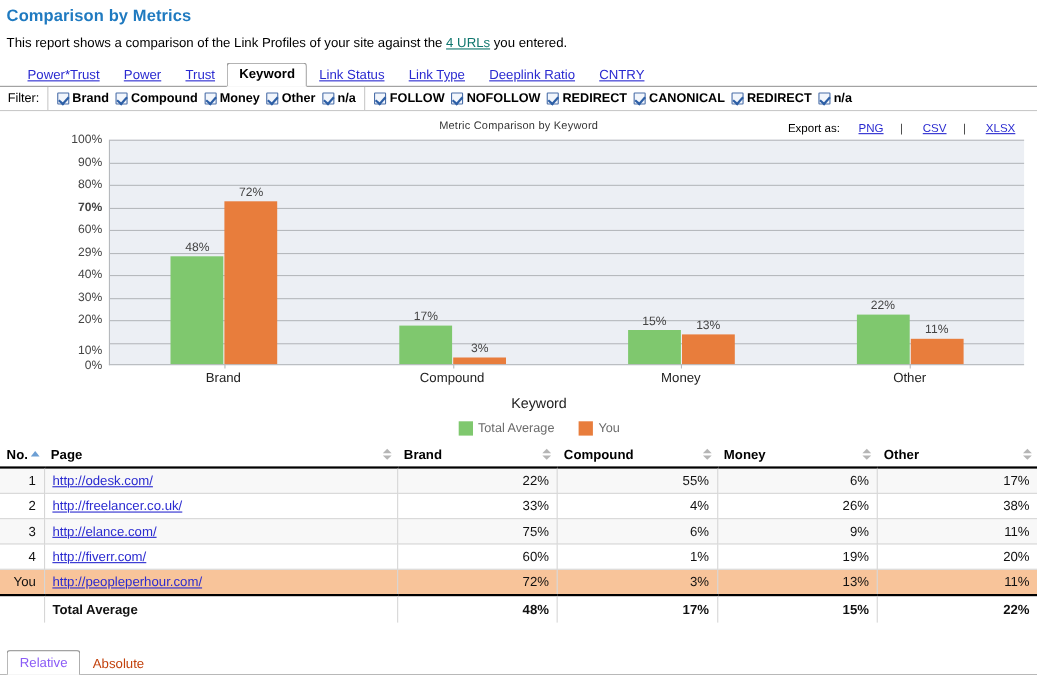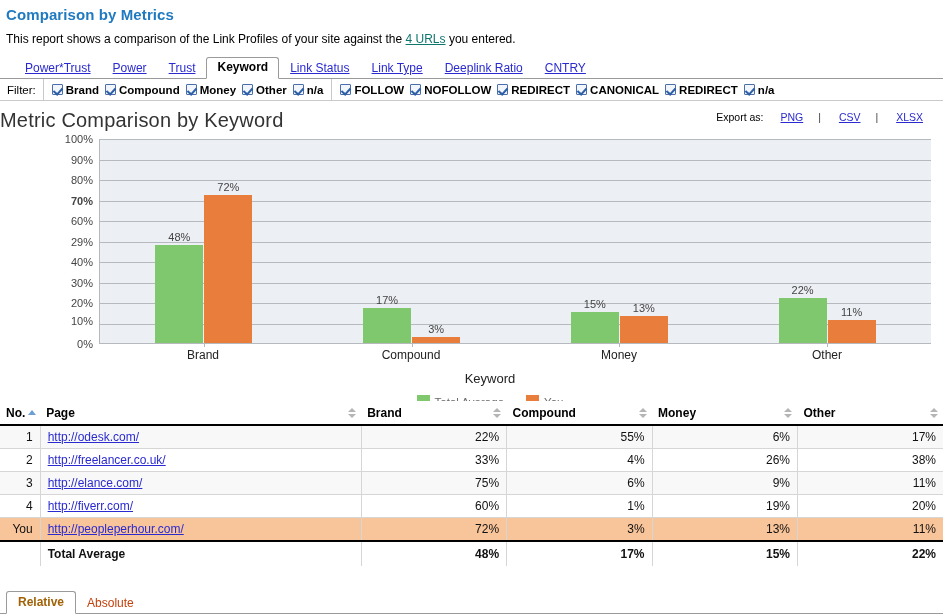--- a/index.html
+++ b/index.html
@@ -68,21 +68,21 @@
   .cbx::after {
     content: ""; position: absolute; left: 2px; top: 1px;
     width: 4px; height: 7px;
     border: solid #2d5fa6; border-width: 0 2px 2px 0;
     transform: rotate(42deg);
   }
 
   
   .chart-panel { position: relative; height: 300px; }
   .chart-title {
-    font-size: 20px; color: #333;
+    text-align: center; font-size: 10px; color: #333;
     padding-top: 8px; letter-spacing: .2px;
   }
   .export {
     position: absolute; right: 6px; top: 10px;
     font-size: 10.5px; color: #000; white-space: nowrap;
   }
   .export a { color: #2a2ad0; text-decoration: underline; margin: 0 14px; }
   .export .sep { color: #444; margin: 0 1px; }
 
   .plot-wrap { position: relative; margin-top: 7px; height: 252px; margin-left: 37px; }
@@ -207,21 +207,21 @@
   .bottombar::after {
     content: ""; position: absolute; left: 0; right: 0; bottom: 0;
     border-bottom: 1px solid #9a9a9a;
   }
   .btab {
     position: relative; z-index: 2; font-size: 12px;
     padding: 3px 11px 4px 11px; color: #c2410c; 
     cursor: pointer; line-height: 14px;
   }
   .btab.active {
-    color: #a16207; text-decoration: none; font-weight: bold; background: #fff;
+    color: #8b5cf6; text-decoration: none; font-weight: normal; background: #fff;
     border: 1px solid #9a9a9a; border-bottom: 1px solid #fff;
     border-radius: 3px 3px 0 0;
     margin-top: 42px;
   }
 </style>
 </head>
 <body>
 
 <div class="page-title">Comparison by Metrics</div>
 
@@ -308,21 +308,21 @@
     <div class="ylabels" id="ylabels">
         <span style="top: 0px;">100%</span>
         <span style="top: 20.5px;">90%</span>
         <span style="top: 41px;">80%</span>
         <span style="top: 61.5px; font-weight: bold;">70%</span>
         <span style="top: 82px;">60%</span>
         <span style="top: 102.5px;">29%</span>
         <span style="top: 123px;">40%</span>
         <span style="top: 143.5px;">30%</span>
         <span style="top: 164px;">20%</span>
-        <span style="top: 182px;">10%</span>
+        <span style="top: 192px;">10%</span>
         <span style="top: 205px;">0%</span>
       </div>
     <div class="plot" id="plot">
       <div id="gridlines">
           <div class="gridline" style="top: 0px;"></div>
           <div class="gridline" style="top: 21px;"></div>
           <div class="gridline" style="top: 41px;"></div>
           <div class="gridline" style="top: 62px;"></div>
           <div class="gridline" style="top: 82px;"></div>
           <div class="gridline" style="top: 103px;"></div>

